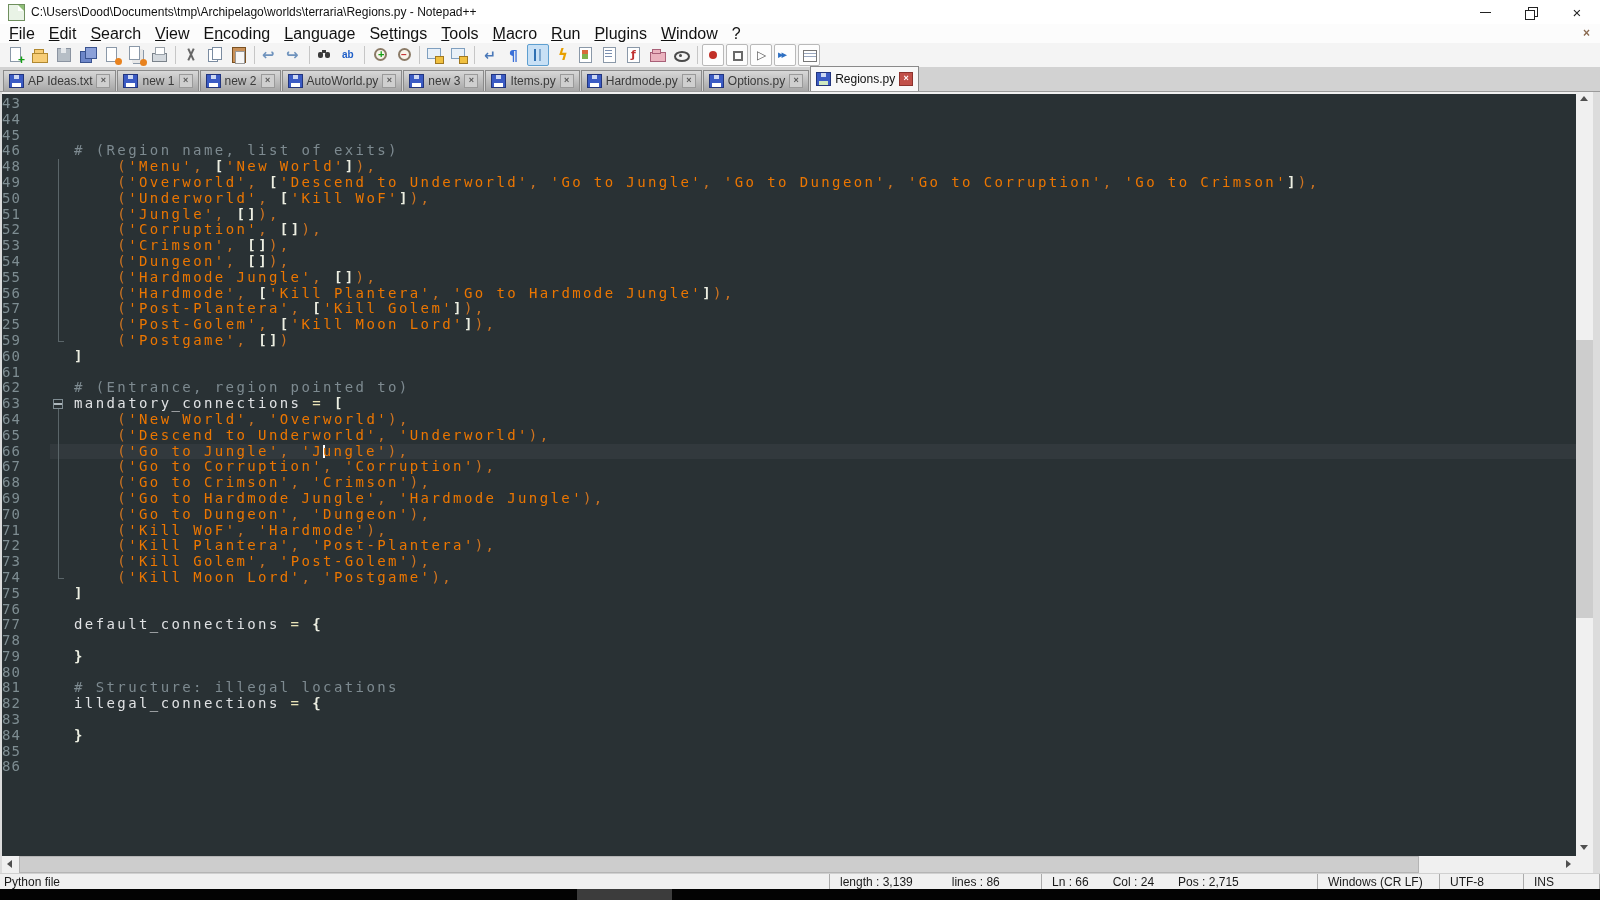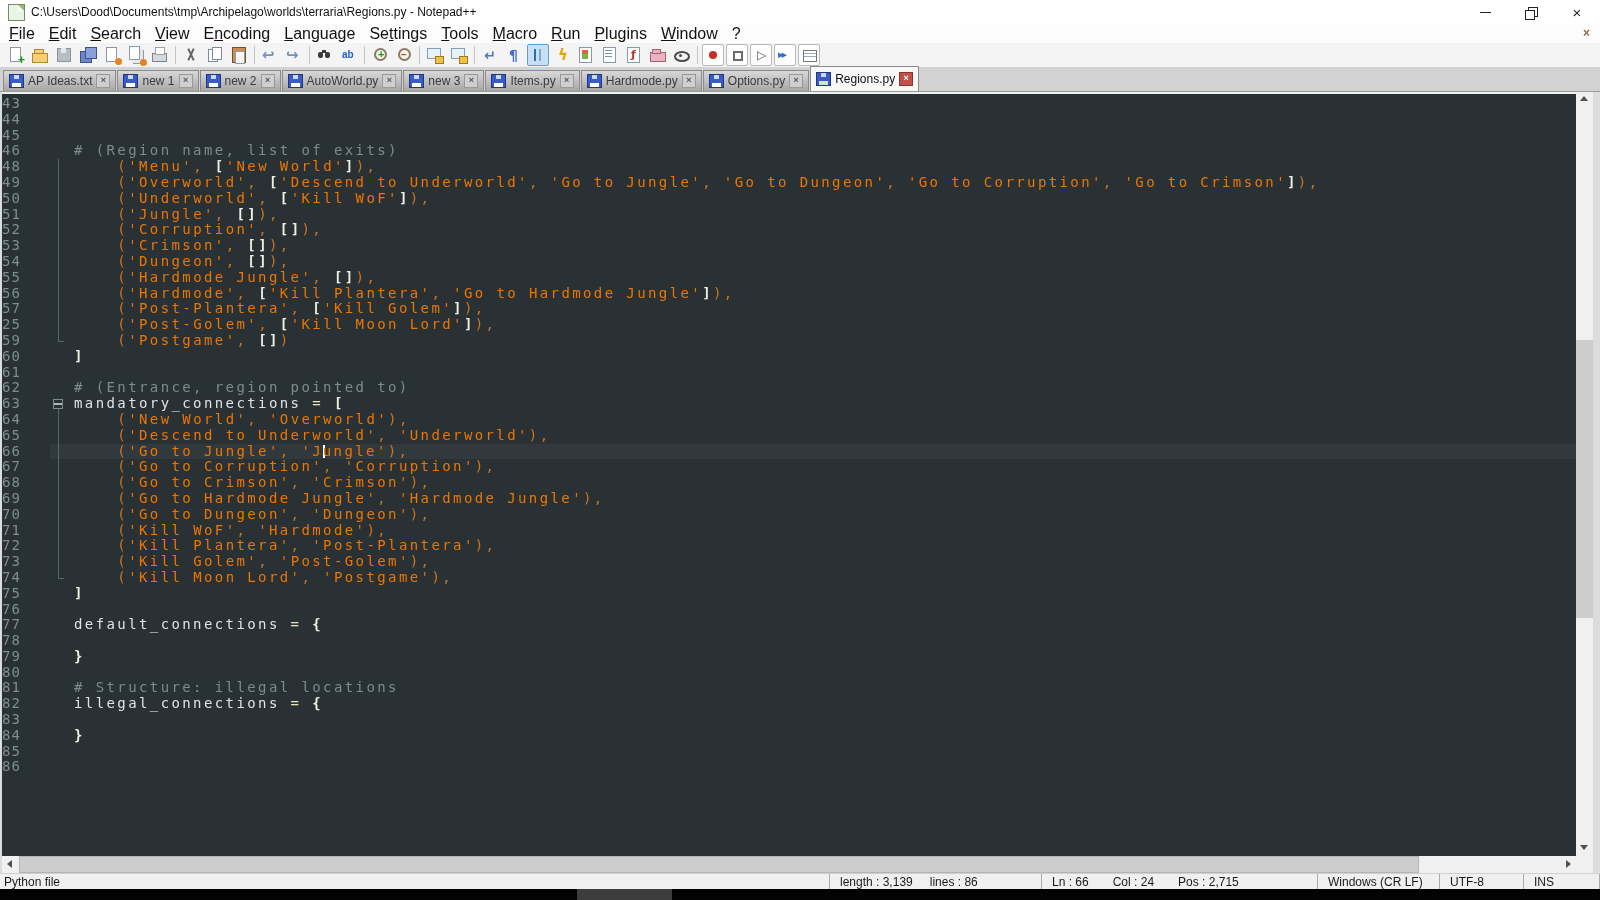--- a/index.html
+++ b/index.html
@@ -130,21 +130,21 @@
   .hscroll{position:absolute;left:2px;top:856px;width:1574px;height:17px;background:#f0f0f0}
   .hthumb{position:absolute;left:17px;top:0;width:1400px;height:17px;background:#cdcdcd;border:1px solid #b4b4b4;box-sizing:border-box}
   .sb-lf{left:0;top:0}.sb-lf::after{left:5px;top:4px;border-right:5px solid #505050;border-left:none}
   .sb-rt{right:0;top:0}.sb-rt::after{left:7px;top:4px;border-left:5px solid #505050;border-right:none}
   .sb-corner{position:absolute;left:1576px;top:856px;width:17px;height:17px;background:#f0f0f0}
 
   
   .statusbar{position:absolute;left:0;top:873px;width:1600px;height:16px;background:#f0f0f0;display:flex;font-size:12px;color:#1a1a1a;box-sizing:border-box;border-top:1px solid #d0d0d0}
   .seg{border-right:1px solid #ababab;display:flex;align-items:center;padding:0 10px;box-sizing:border-box;white-space:nowrap;overflow:hidden}
   .seg-type{width:830px;padding-left:4px}
-  .seg-len{width:212px;gap:17px}
+  .seg-len{width:212px;gap:39px}
   .seg-pos{width:276px;gap:24px}
   .seg-eol{width:122px}
   .seg-enc{width:84px}
   .seg-ins{flex:1}
   .blackstrip{position:absolute;left:0;top:889px;width:1600px;height:11px;background:#030303}
   .blackstrip .tbar{position:absolute;left:577px;top:0;width:95px;height:11px;background:#3c3c3c}
 </style>
 </head>
 <body>
 

